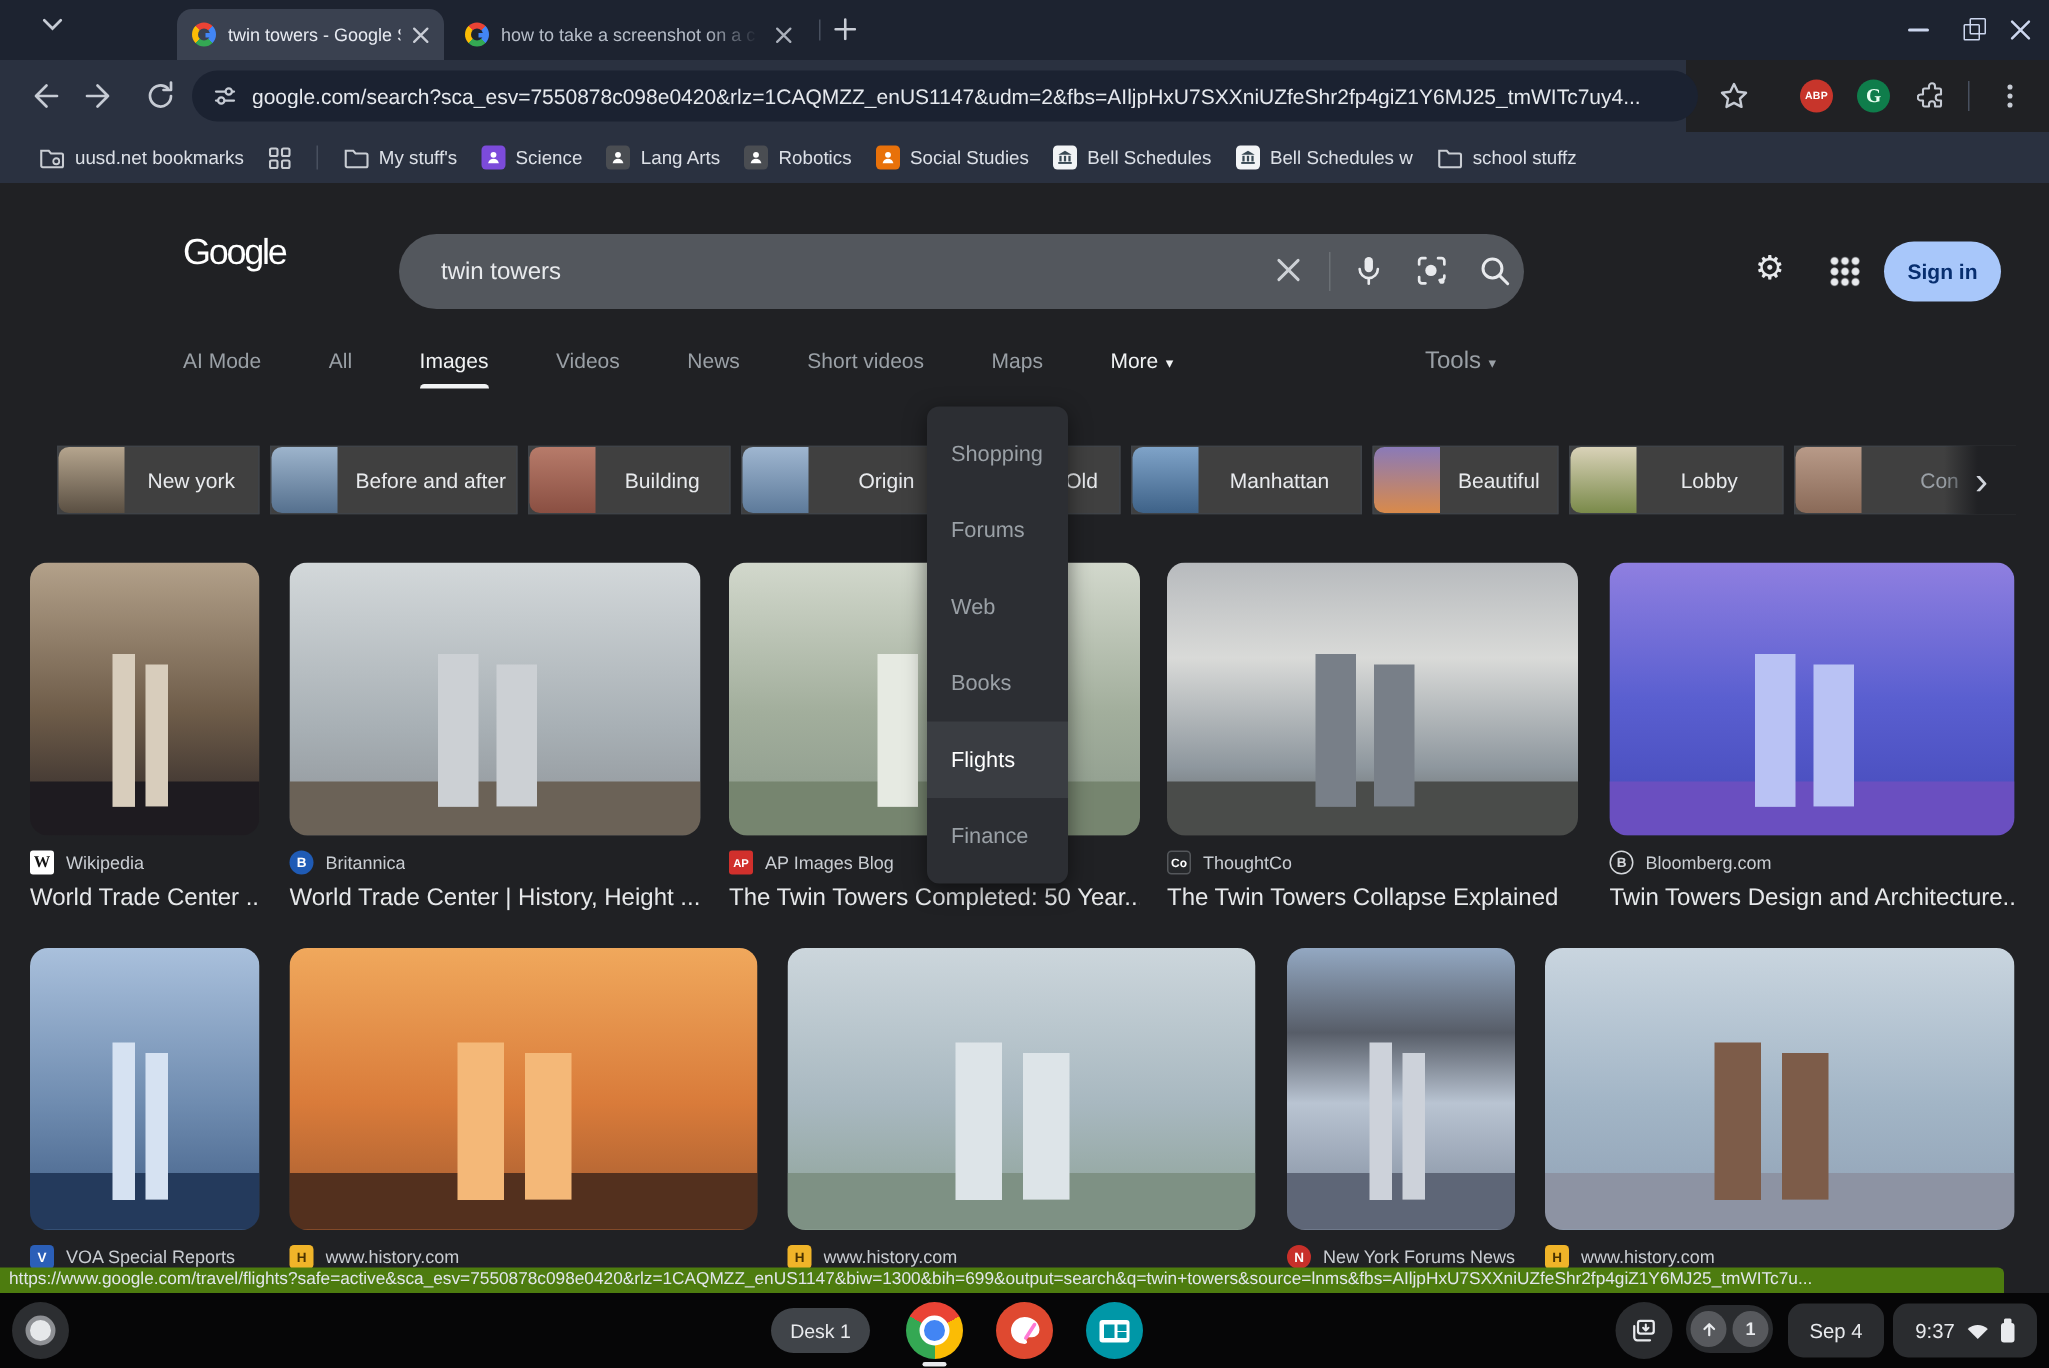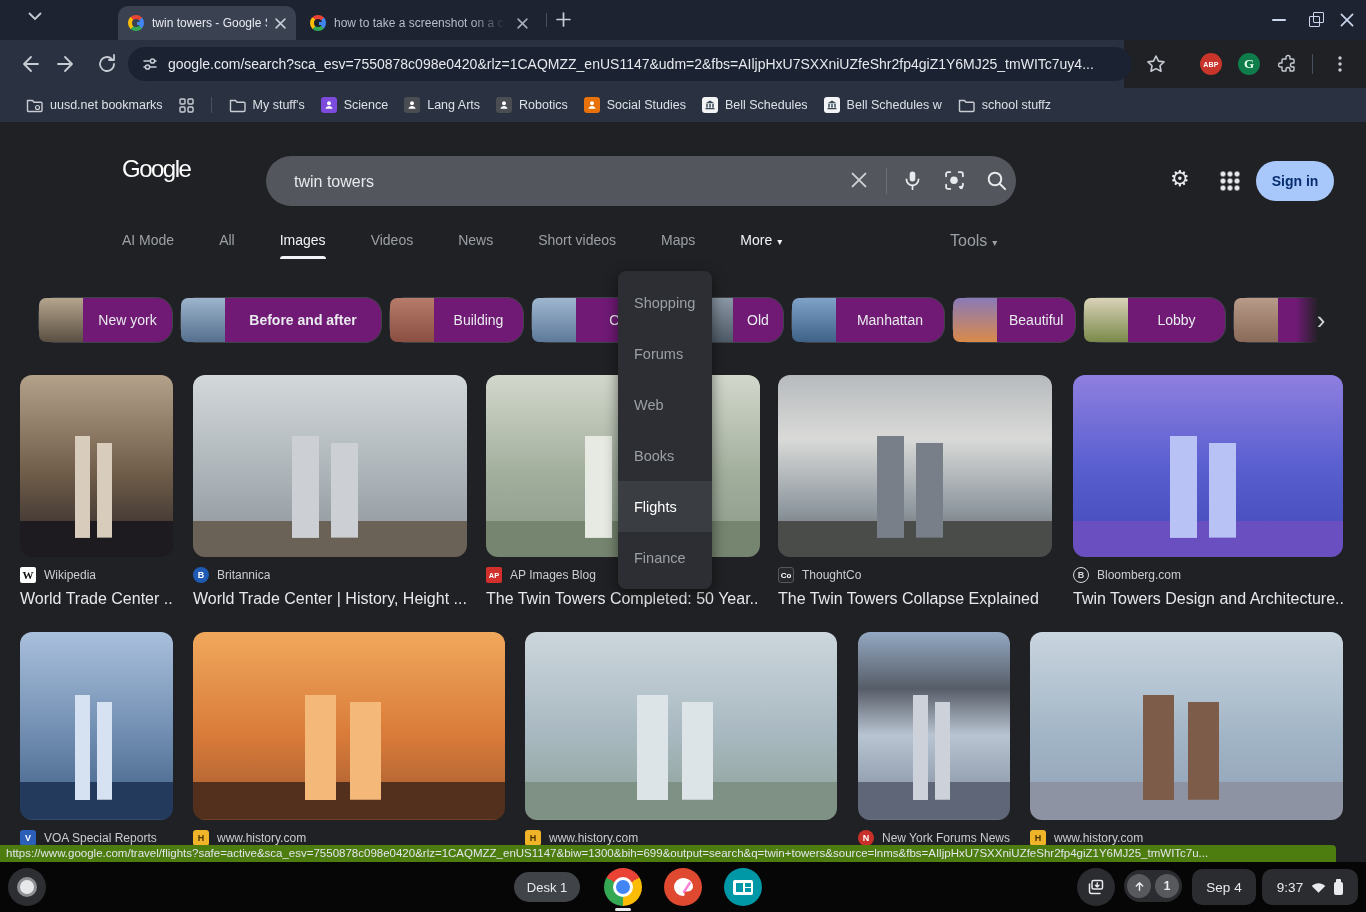--- a/index.html
+++ b/index.html
@@ -43,21 +43,21 @@
   #appsgrid{width:20px;height:20px;background-image:radial-gradient(circle,#e8eaed 2.2px,transparent 2.9px);background-size:7px 7px;background-position:center;}
   .gear{color:#e8eaed;font-size:22px;line-height:1;}
   
   #nav{left:122px;top:110px;display:flex;gap:45px;font-size:14px;align-items:flex-start;}
   .navitem{color:#9aa0a6;padding-bottom:11px;position:relative;white-space:nowrap;}
   .navitem.on{color:#f1f3f4;}
   .navitem.current::after{content:"";position:absolute;left:0;right:0;bottom:0;height:3px;background:#f1f3f4;border-radius:3px 3px 0 0;}
   .caret{font-size:10px;margin-left:5px;}
   
   #chips{left:38px;top:175px;width:1306px;height:46px;display:flex;gap:7px;overflow:hidden;}
-  .chip{display:flex;align-items:center;border:1px solid #3f4348;border-radius:17px;box-sizing:border-box;flex:0 0 auto;background:#701a75;}
+  .chip{display:flex;align-items:center;border:1px solid #3f4348;border-radius:0;box-sizing:border-box;flex:0 0 auto;background:#404040;}
   .thumb{width:44px;height:44px;border-radius:7px 0 0 7px;flex:0 0 44px;}
   .clabel{flex:1;text-align:center;font-size:14px;color:#e8eaed;padding:0 12px;white-space:nowrap;}
   #chips-next{left:1296px;top:175px;width:50px;height:46px;display:flex;align-items:center;justify-content:center;background:linear-gradient(to right,rgba(32,33,36,0),#202124 45%);color:#cfd3da;font-size:26px;z-index:5;}
   .c1{background:linear-gradient(#b5a58e,#5a4f42);} .c2{background:linear-gradient(#9db4cc,#55708e);}
   .c3{background:linear-gradient(#b77b6a,#8a4f42);} .c4{background:linear-gradient(#9fb6d0,#5d7a9a);}
   .c5{background:linear-gradient(#8a97a5,#4e5a66);} .c6{background:linear-gradient(#7fa3c8,#3e6288);}
   .c7{background:linear-gradient(#d9d2b8,#7a8a4a);} .c8{background:linear-gradient(#8a7ab8,#d98a4a);}
   .c9{background:linear-gradient(#b89a88,#8a6a58);}
   
   #moremenu{left:618px;top:149px;width:94px;background:#2c2e33;border-radius:8px;box-shadow:0 4px 14px rgba(0,0,0,.5);padding:6px 0;z-index:40;}
@@ -351,21 +351,21 @@
       <span class="navitem on"><span>More</span><span class="caret">▾</span></span>
     </div>
     <span class="navitem ab" style="left:950px;top:110px;"><span>Tools</span><span class="caret">▾</span></span>
 
     
     <div id="chips" class="ab">
       <div class="chip" style="width:135px;">
           <span class="thumb c1"></span>
           <span class="clabel">New york</span>
         </div>
-      <div class="chip" style="width:202px;font-weight:bold;">
+      <div class="chip" style="width:165px;">
           <span class="thumb c2"></span>
           <span class="clabel">Before and after</span>
         </div>
       <div class="chip" style="width:135px;">
           <span class="thumb c3"></span>
           <span class="clabel">Building</span>
         </div>
       <div class="chip" style="width:150px;">
           <span class="thumb c4"></span>
           <span class="clabel">Origin</span>

